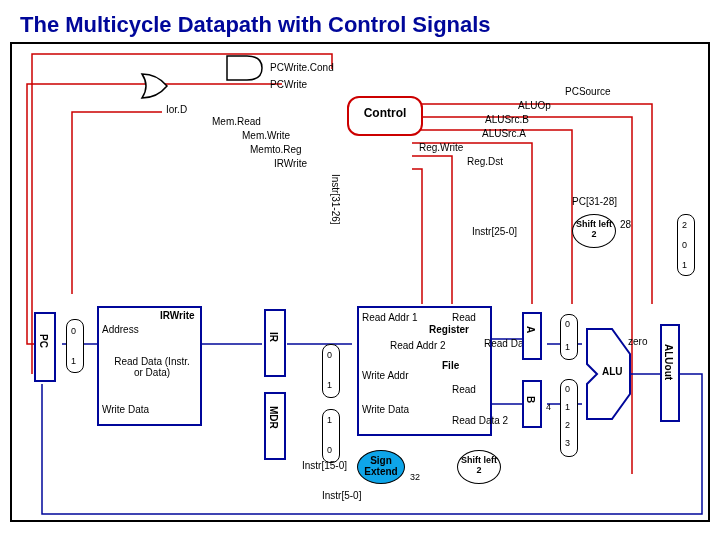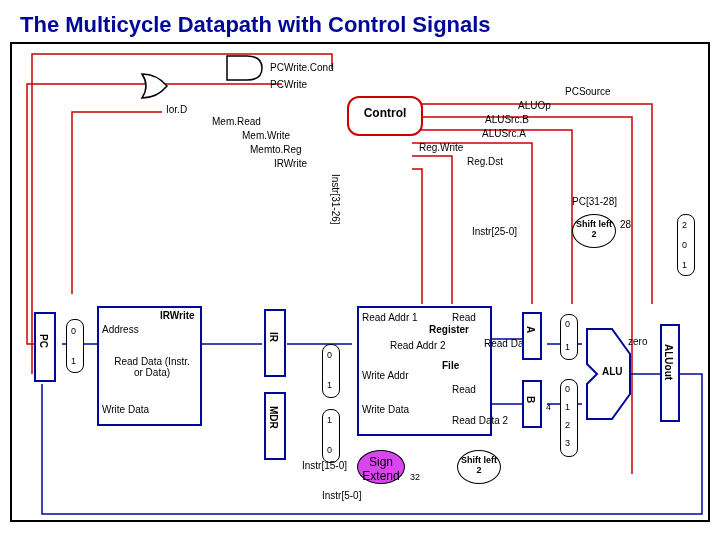--- a/index.html
+++ b/index.html
@@ -140,21 +140,21 @@
   <div class="abs tiny" style="left:534px; top:358px;">4</div>
 
   <div class="abs lbl" style="left:590px; top:322px; font-weight:bold;">ALU</div>
   <div class="abs lbl" style="left:616px; top:292px; font-weight:normal;">zero</div>
 
   <div class="abs regblock" style="left:648px; top:280px; width:20px; height:98px;"></div>
   <div class="abs vtext" style="left:651px; top:300px; font-weight:bold;">ALUout</div>
 
   <div class="abs lbl" style="left:290px; top:416px;">Instr[15-0]</div>
 
-  <div class="abs" style="left:345px; top:406px; width:48px; height:34px; border:1.5px solid #000; border-radius:50%; background:#d946ef; font-size:12px; text-align:center; padding-top:4px; font-weight:normal;">Sign Extend</div>
+  <div class="abs" style="left:345px; top:406px; width:48px; height:34px; border:1.5px solid #000; border-radius:50%; background:#0ea5e9; font-size:10px; text-align:center; padding-top:4px; font-weight:bold;">Sign Extend</div>
   <div class="abs tiny" style="left:398px; top:428px;">32</div>
 
   <div class="abs" style="left:445px; top:406px; width:44px; height:34px; border:1.5px solid #000; border-radius:50%; background:#fff; font-size:9px; text-align:center; padding-top:4px; font-weight:bold;">Shift left 2</div>
 
   <div class="abs lbl" style="left:310px; top:446px;">Instr[5-0]</div>
 
 
 </div>
 
 </body></html>

